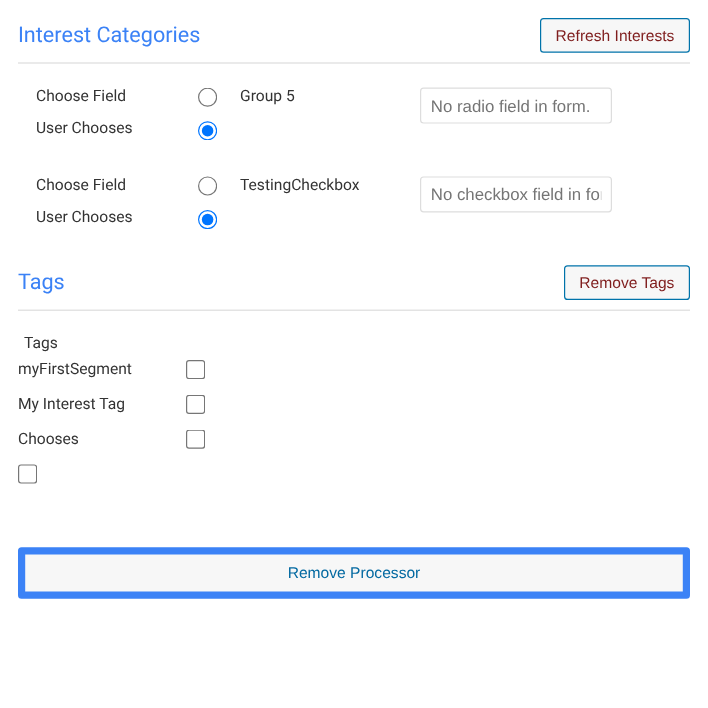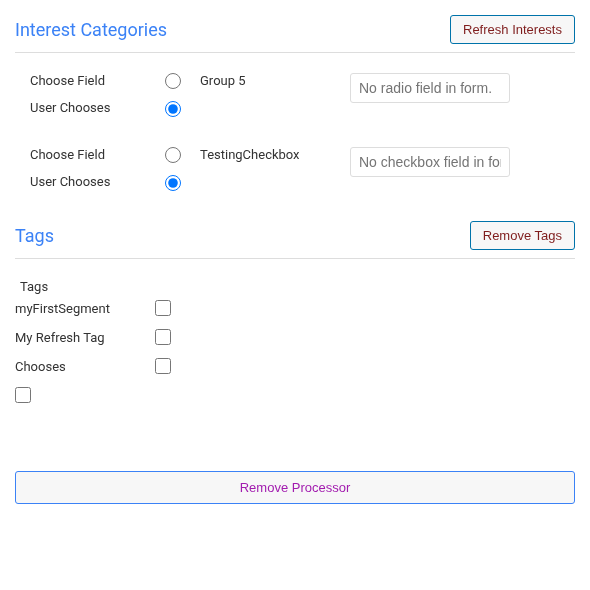--- a/index.html
+++ b/index.html
@@ -95,24 +95,24 @@
     .tag-name {
       width: 140px;
     }
     .tag-checkbox {
       width: 16px;
       height: 16px;
       cursor: pointer;
     }
     .remove-btn {
       width: 100%;
-      margin-top: 55px;
+      margin-top: 40px;
       background: #f7f7f7;
-      border: 1px solid #3b82f6;
-      color: #a21caf;
+      border: 6px solid #3b82f6;
+      color: #0369a1;
       padding: 8px;
       font-size: 13px;
       border-radius: 3px;
       cursor: pointer;
       text-align: center;
     }
   </style>
 </head>
 <body>
 
@@ -159,21 +159,21 @@
 </div>
 
 <div class="tags-section">
   <span class="tags-header-label">Tags</span>
   <div id="tags-list">
       <div class="tag-row">
         <span class="tag-name">myFirstSegment</span>
         <input type="checkbox" class="tag-checkbox" style="">
       </div>
       <div class="tag-row">
-        <span class="tag-name">My Refresh Tag</span>
+        <span class="tag-name">My Interest Tag</span>
         <input type="checkbox" class="tag-checkbox" style="">
       </div>
       <div class="tag-row">
         <span class="tag-name">Chooses</span>
         <input type="checkbox" class="tag-checkbox" style="">
       </div>
       <div class="tag-row">
         <input type="checkbox" class="tag-checkbox" style="">
       </div>
     </div>

